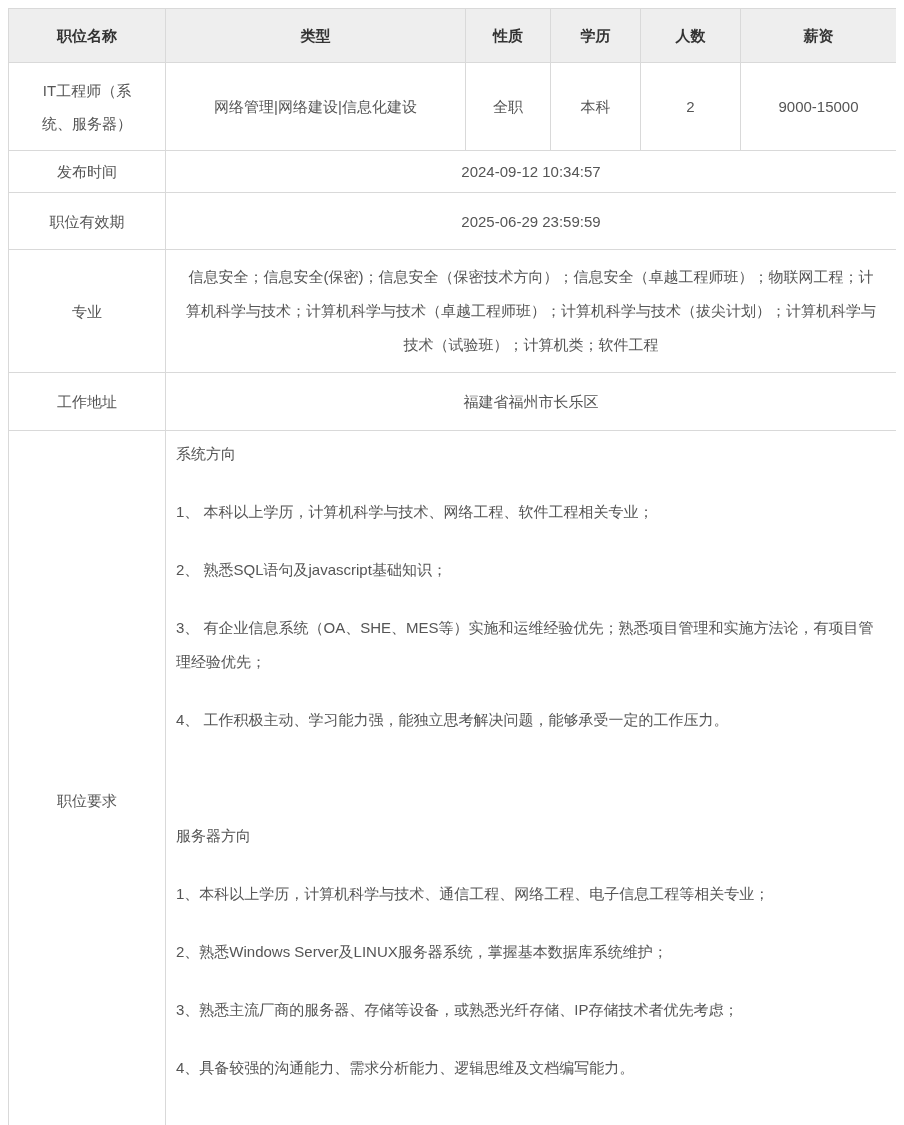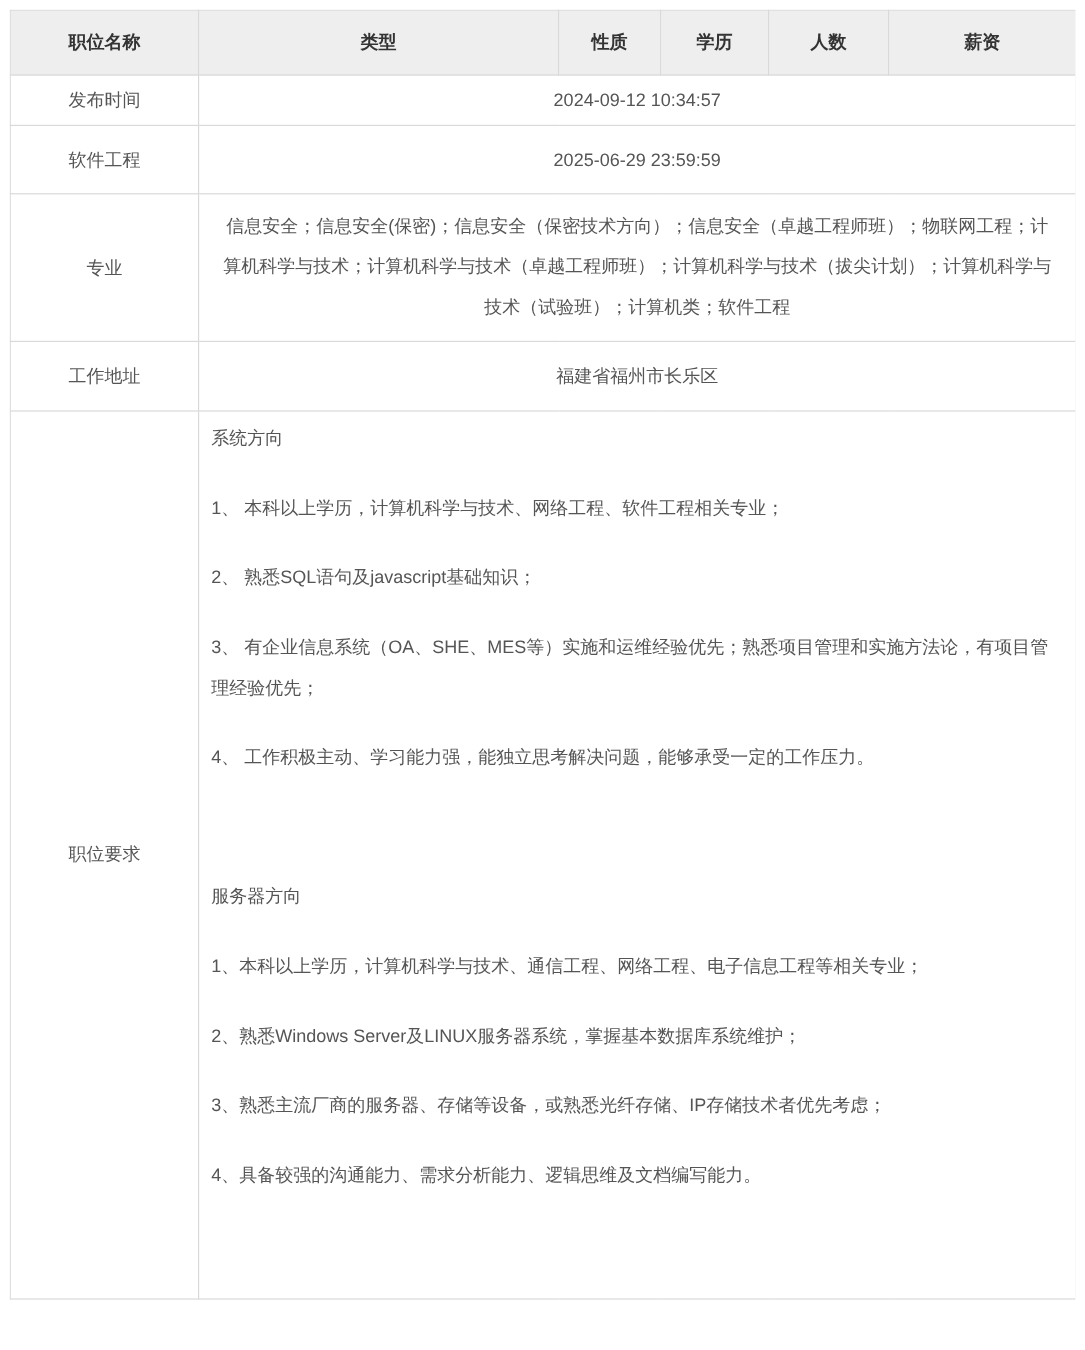--- a/index.html
+++ b/index.html
@@ -77,26 +77,34 @@
     <tr class="r-head">
       <th>职位名称</th>
       <th>类型</th>
       <th>性质</th>
       <th>学历</th>
       <th>人数</th>
       <th>薪资</th>
     </tr>
   </thead>
   <tbody>
+    <tr class="r-job">
+      <td>IT工程师（系统、服务器）</td>
+      <td>网络管理|网络建设|信息化建设</td>
+      <td>全职</td>
+      <td>本科</td>
+      <td>2</td>
+      <td>9000-15000</td>
+    </tr>
     <tr class="r-pub">
       <td>发布时间</td>
       <td colspan="5">2024-09-12 10:34:57</td>
     </tr>
     <tr class="r-val">
-      <td>软件工程</td>
+      <td>职位有效期</td>
       <td colspan="5">2025-06-29 23:59:59</td>
     </tr>
     <tr class="r-maj">
       <td>专业</td>
       <td colspan="5" class="majors-cell">信息安全；信息安全(保密)；信息安全（保密技术方向）；信息安全（卓越工程师班）；物联网工程；计算机科学与技术；计算机科学与技术（卓越工程师班）；计算机科学与技术（拔尖计划）；计算机科学与技术（试验班）；计算机类；软件工程</td>
     </tr>
     <tr class="r-addr">
       <td>工作地址</td>
       <td colspan="5">福建省福州市长乐区</td>
     </tr>

